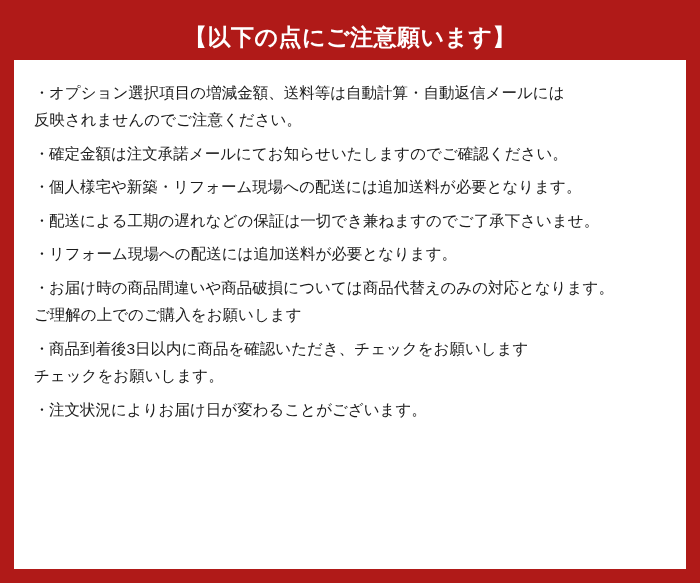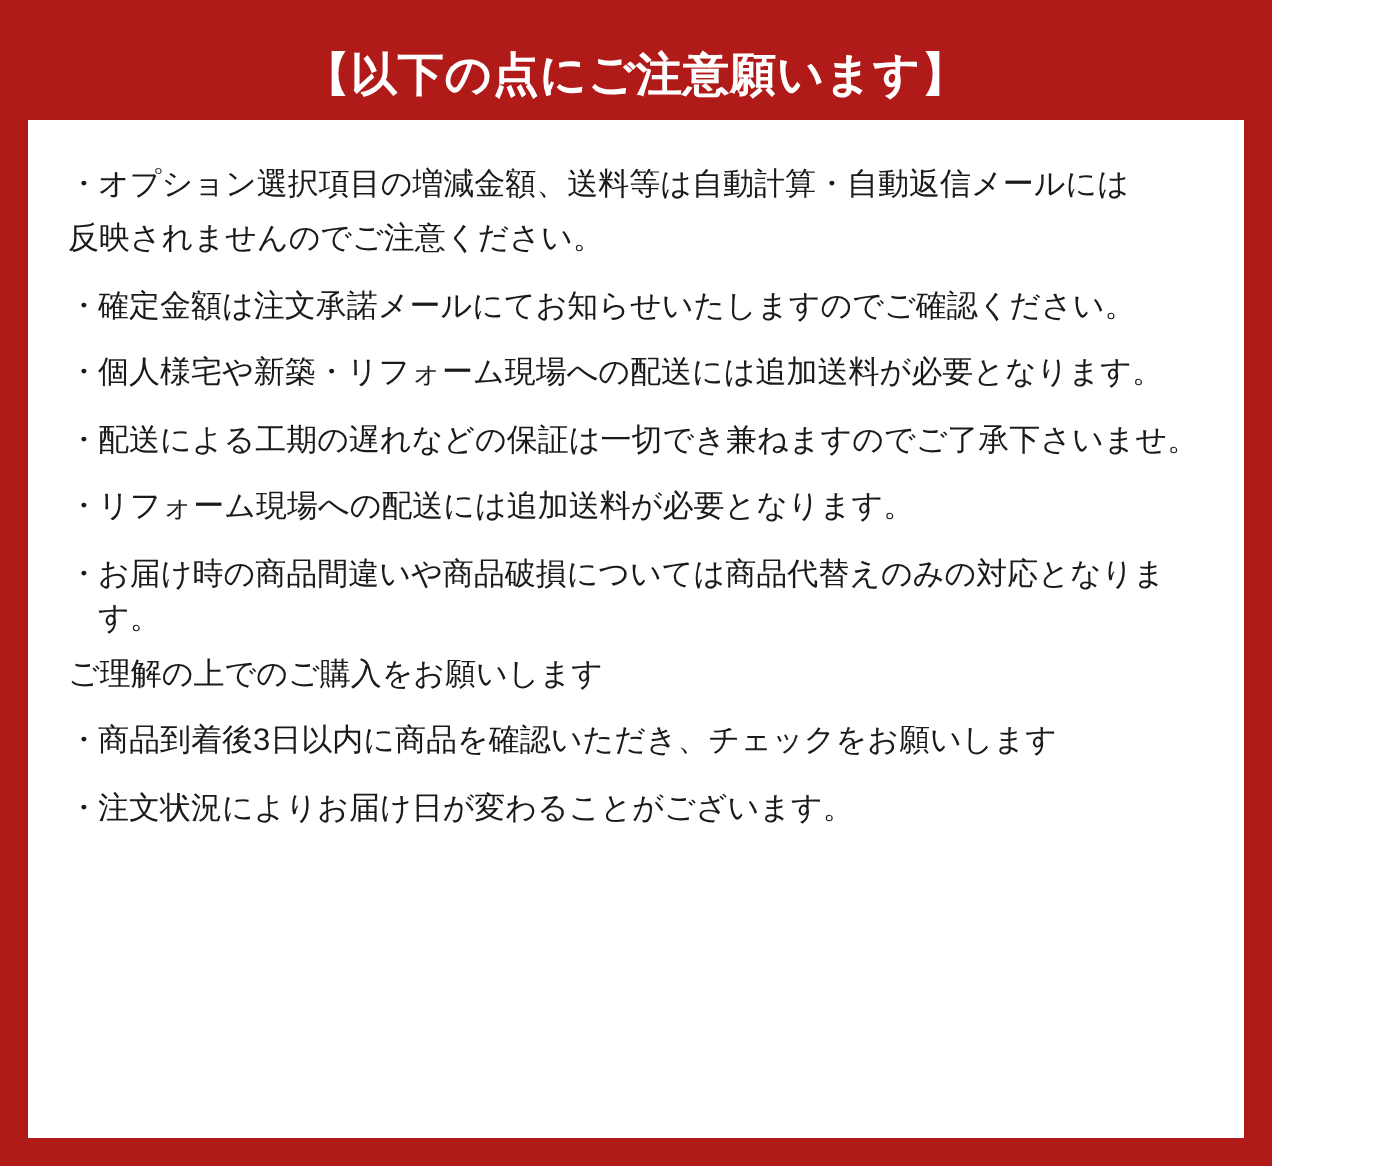--- a/index.html
+++ b/index.html
@@ -7,21 +7,21 @@
     padding: 0;
   }
   body {
     width: 700px;
     height: 583px;
     background: #ffffff;
     font-family: "Liberation Sans", sans-serif;
   }
   .notice-panel {
     position: relative;
-    width: 636px;
+    width: 700px;
     height: 583px;
     box-sizing: border-box;
     background: #ffffff;
     border-top: 14px solid #b01a18;
     border-right: 14px solid #b01a18;
     border-bottom: 14px solid #b01a18;
     border-left: 14px solid #b01a18;
     overflow: hidden;
   }
   .header-band {
@@ -140,20 +140,21 @@
           <span class="line-text">お届け時の商品間違いや商品破損については商品代替えのみの対応となります。</span>
         </div>
         <div class="line-cont">ご理解の上でのご購入をお願いします</div>
       </li>
 
       <li class="notice-item">
         <div class="line-main">
           <span class="bullet">・</span>
           <span class="line-text">商品到着後3日以内に商品を確認いただき、チェックをお願いします</span>
         </div>
+        <div class="line-cont">チェックをお願いします。</div>
       </li>
 
       <li class="notice-item">
         <div class="line-main">
           <span class="bullet">・</span>
           <span class="line-text">注文状況によりお届け日が変わることがございます。</span>
         </div>
       </li>
 
     </ul>

